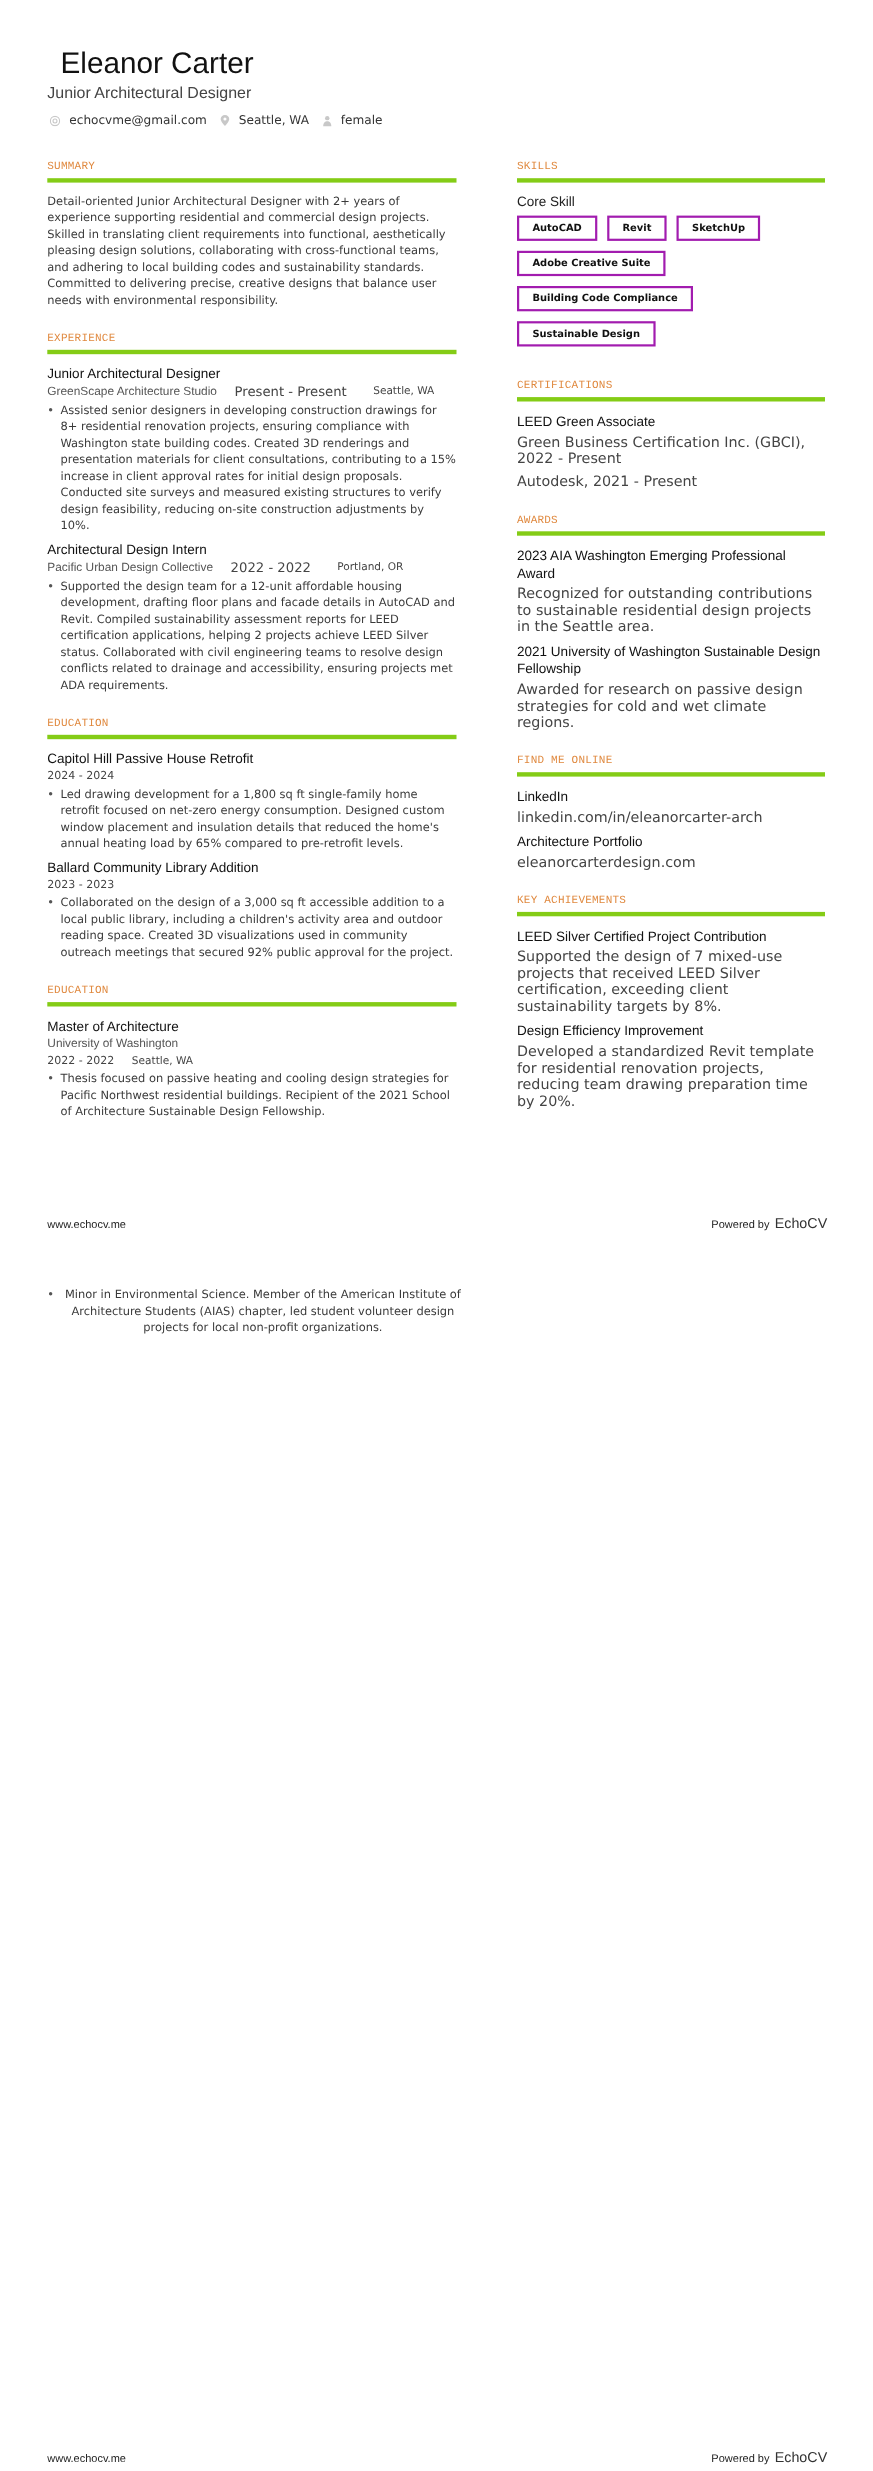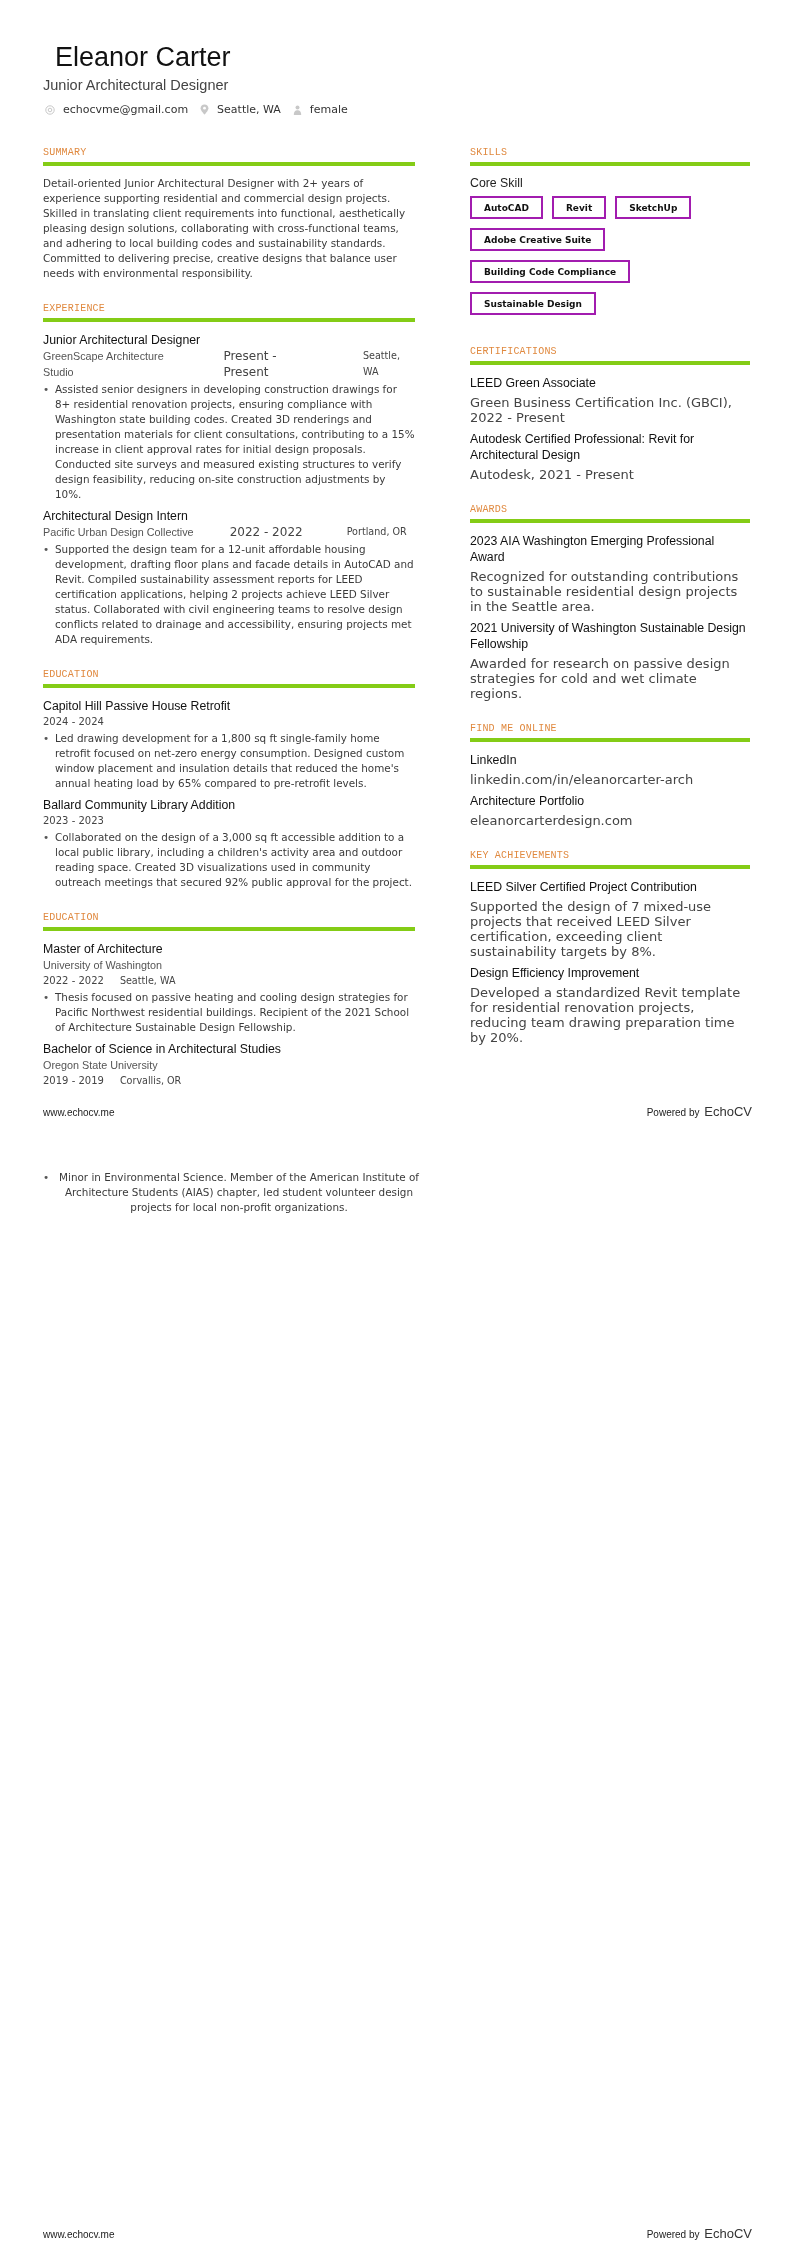--- a/index.html
+++ b/index.html
@@ -28,21 +28,21 @@
 
   .section { margin-bottom: 22px; }
   .sec-title {
     font-family: Liberation Mono, monospace; font-size: 10px; color: #e0893f;
     letter-spacing: 0.2px; padding-bottom: 4px; border-bottom: 4px solid #84cc16;
     margin-bottom: 10px;
   }
   .para { font-size: 10.4px; line-height: 15px; color: #3a3a3a; }
 
   .item-title { font-family: "Liberation Sans", sans-serif; font-size: 12.3px; color: #111; line-height: 16px; }
-  .item-sub { font-family: "Liberation Sans", sans-serif; font-size: 10.8px; color: #555; line-height: 16px; display: flex; align-items: flex-start; gap: 20px; }
+  .item-sub { font-family: "Liberation Sans", sans-serif; font-size: 10.8px; color: #555; line-height: 16px; display: flex; align-items: flex-start; }
   .item-sub .company { margin-right: 16px; }
   .item-sub .dates { font-family: "DejaVu Sans", sans-serif; font-size: 12px; color: #444; margin-right: 24px; }
   .item-sub .loc { font-family: "DejaVu Sans", sans-serif; font-size: 9.6px; color: #444; }
   .dates-line { font-size: 10px; color: #444; line-height: 15px; display: flex; }
   .dates-line .loc { margin-left: 16px; font-size: 9.6px; }
   .bullets { list-style: none; margin: 2px 0 6px 0; }
   .bullets li {
     position: relative; padding-left: 12px; font-size: 10.4px; line-height: 15px; color: #3a3a3a;
   }
   .bullets li::before { content: "•"; position: absolute; left: 0; top: 0; color: #555; }
@@ -151,28 +151,20 @@
       <div class="item-title">Master of Architecture</div>
       <div class="item-sub">University of Washington</div>
       <div class="dates-line">
         <span>2022 - 2022</span>
         <span class="loc">Seattle, WA</span>
       </div>
       <ul class="bullets">
         <li>Thesis focused on passive heating and cooling design strategies for Pacific Northwest residential buildings. Recipient of the 2021 School of Architecture Sustainable Design Fellowship.</li>
       </ul>
     </div>
-    <div class="entry">
-      <div class="item-title">Bachelor of Science in Architectural Studies</div>
-      <div class="item-sub">Oregon State University</div>
-      <div class="dates-line">
-        <span>2019 - 2019</span>
-        <span class="loc">Corvallis, OR</span>
-      </div>
-    </div>
   </div>
 </div>
 
 <div class="col-right">
 
   <div class="section">
     <div class="sec-title">SKILLS</div>
     <div class="core-label">Core Skill</div>
     <div class="tags">
       <span class="tag">AutoCAD</span>
@@ -181,21 +173,20 @@
       <span class="tag">Adobe Creative Suite</span>
       <span class="tag">Building Code Compliance</span>
       <span class="tag">Sustainable Design</span>
     </div>
   </div>
 
   <div class="section">
     <div class="sec-title">CERTIFICATIONS</div>
     <div class="r-title">LEED Green Associate</div>
     <div class="r-text">Green Business Certification Inc. (GBCI), 2022 - Present</div>
-    <div class="r-title">Autodesk Certified Professional: Revit for Architectural Design</div>
     <div class="r-text">Autodesk, 2021 - Present</div>
   </div>
 
   <div class="section">
     <div class="sec-title">AWARDS</div>
     <div class="r-title">2023 AIA Washington Emerging Professional Award</div>
     <div class="r-text">Recognized for outstanding contributions to sustainable residential design projects in the Seattle area.</div>
     <div class="r-title">2021 University of Washington Sustainable Design Fellowship</div>
     <div class="r-text">Awarded for research on passive design strategies for cold and wet climate regions.</div>
   </div>

